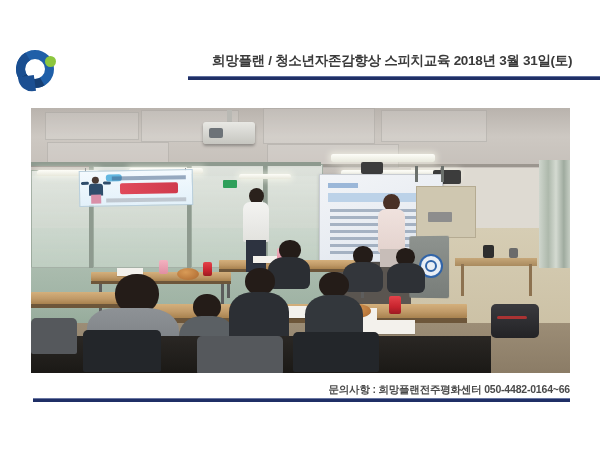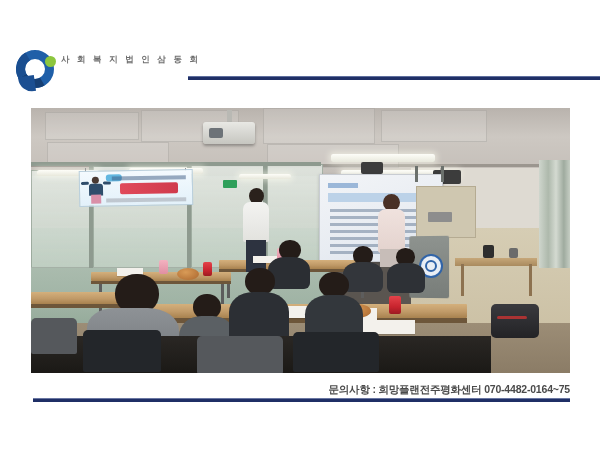--- a/index.html
+++ b/index.html
@@ -568,23 +568,23 @@
 
 <div class="header">
 
   <div class="logo-block">
     <div class="logo-mark">
       <div class="logo-ring"></div>
       <div class="logo-ring-grad"></div>
       <div class="logo-tail"></div>
       <div class="logo-dot"></div>
     </div>
-    <div class="logo-sub">사 회 복 지 법 인  삼 동 회</div>
   </div>
 
+  <div class="header-title">희망플랜 / 청소년자존감향상 스피치교육  2018년 3월 31일(토)</div>
   <div class="header-rule"></div>
 </div>
 
 <div class="photo-wrap">
   <div class="photo">
 
     <div class="ceiling"></div>
     <div class="ceiling-panel" style="left:14px;  top:4px;  width:92px;  height:26px;"></div>
     <div class="ceiling-panel" style="left:110px; top:2px;  width:96px;  height:30px;"></div>
     <div class="ceiling-panel" style="left:232px; top:0px;  width:110px; height:34px;"></div>
@@ -750,14 +750,14 @@
     </div>
 
     <div class="floor-dark"></div>
     <div class="chair" style="left:52px;  top:222px; width:78px; height:42px;"></div>
     <div class="chair chair-grey" style="left:166px; top:228px; width:86px; height:38px;"></div>
     <div class="chair" style="left:262px; top:224px; width:86px; height:40px;"></div>
     <div class="chair chair-grey" style="left:0px; top:210px; width:46px; height:36px;"></div>
   </div>
 </div>
 
-<div class="footer-text">문의사항 : 희망플랜전주평화센터 070-4482-0164~75</div>
+<div class="footer-text">문의사항 : 희망플랜전주평화센터 050-4482-0164~66</div>
 <div class="footer-rule"></div>
 
 </body></html>

